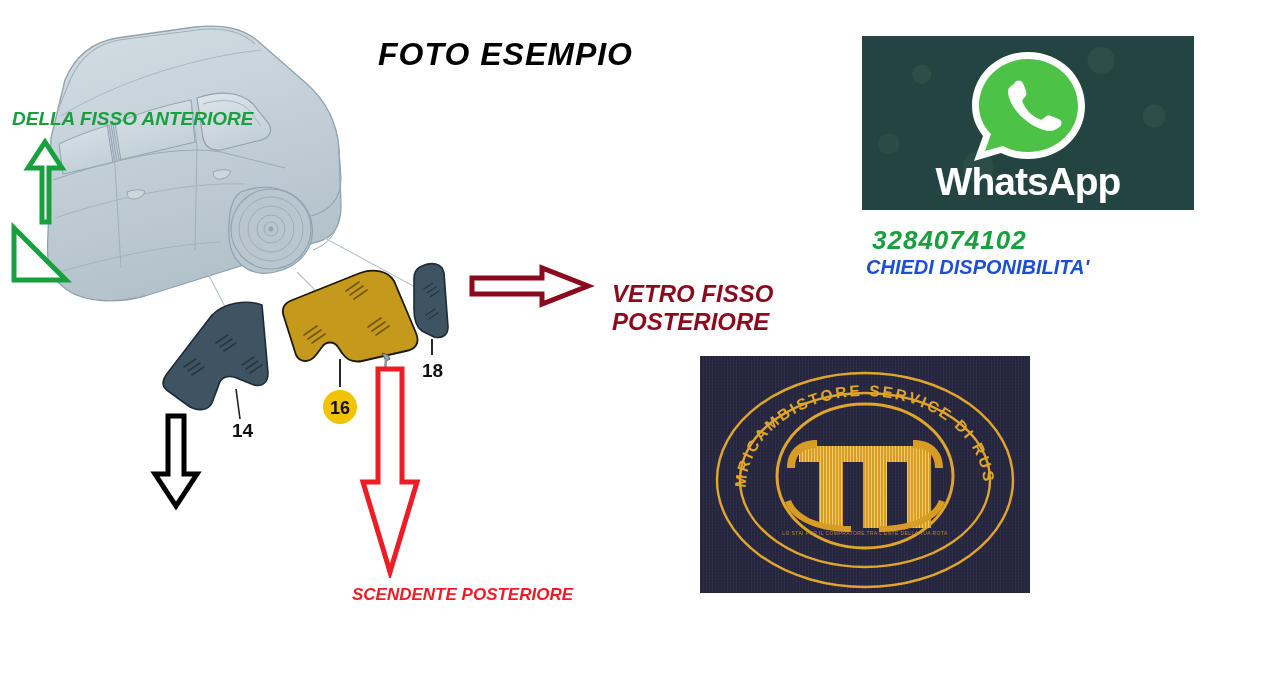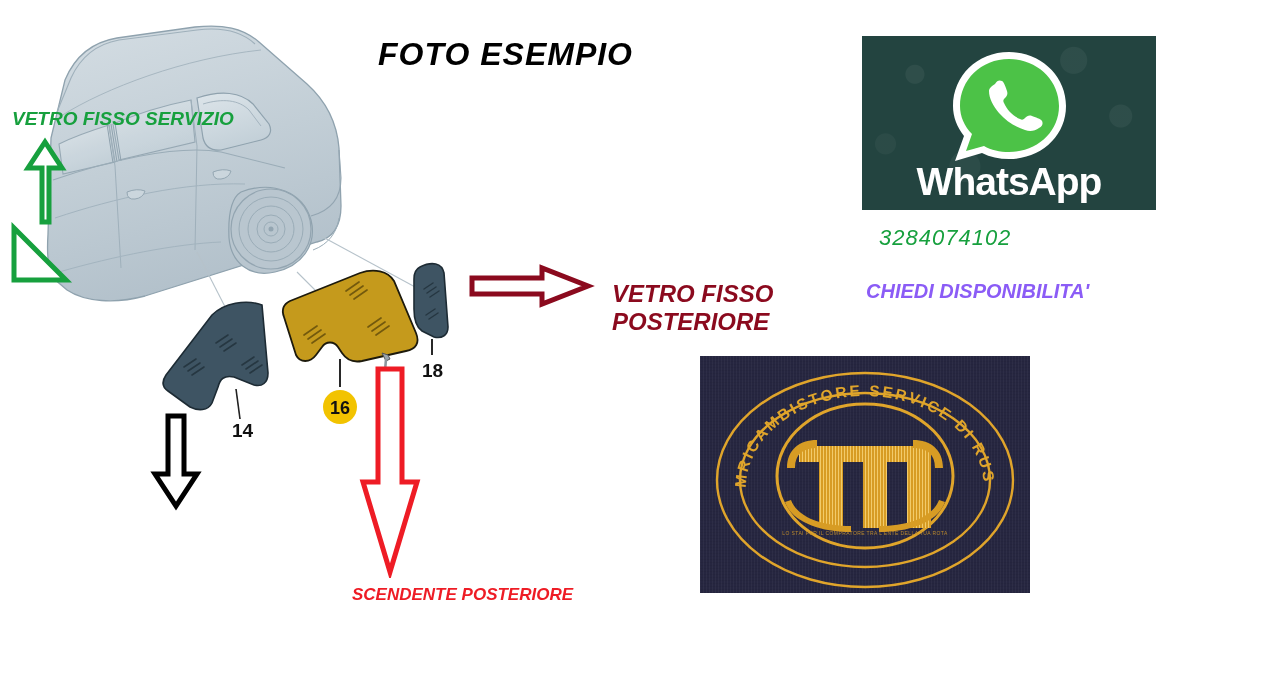--- a/index.html
+++ b/index.html
@@ -29,38 +29,39 @@
     font-weight:bold;font-style:italic;white-space:nowrap;
     font-family:"Liberation Sans", sans-serif;
   }
   #lbl-vfa{left:12px;top:108px;font-size:19px;color:#17A03E;}
   #lbl-vfp{left:612px;top:280px;font-size:24px;color:#8B0A1E;line-height:28px;}
   #lbl-sa{left:78px;top:508px;font-size:21px;color:#000;}
   #lbl-sp{left:352px;top:585px;font-size:17px;color:#EE1C25;}
 
   
   #phone{
-    left:872px;top:225px;font-size:22px;font-weight:normal;font-style:italic;
-    color:#17A03E;letter-spacing:1px;white-space:nowrap;margin-left:7px;
-  }
-  #ask1{left:866px;top:280px;font-size:20px;font-weight:bold;font-style:italic;color:#8b5cf6;white-space:nowrap;}
+    left:872px;top:225px;font-size:26px;font-weight:bold;font-style:italic;
+    color:#17A03E;letter-spacing:1px;white-space:nowrap;
+  }
+  #ask1{left:866px;top:256px;font-size:20px;font-weight:bold;font-style:italic;color:#1d4ed8;white-space:nowrap;}
   #ask2{left:866px;top:300px;font-size:20px;font-weight:bold;font-style:italic;color:#17A03E;white-space:nowrap;}
 
   
   #wa{
     left:862px;top:36px;width:294px;height:174px;
     background:
       radial-gradient(circle at 18% 22%, rgba(255,255,255,.055) 0 9px, transparent 10px),
       radial-gradient(circle at 72% 14%, rgba(255,255,255,.05) 0 13px, transparent 14px),
       radial-gradient(circle at 88% 46%, rgba(255,255,255,.05) 0 11px, transparent 12px),
       radial-gradient(circle at 35% 75%, rgba(255,255,255,.045) 0 15px, transparent 16px),
       radial-gradient(circle at 60% 58%, rgba(255,255,255,.04) 0 7px, transparent 8px),
       radial-gradient(circle at 8% 62%, rgba(255,255,255,.04) 0 10px, transparent 11px),
       #234440;
     overflow:hidden;
+    padding-left:38px;
   }
   #wa-logo{position:absolute;left:50%;top:10px;transform:translateX(-50%);}
   #wa-word{
     position:absolute;left:50%;bottom:6px;transform:translateX(-50%);
     color:#fff;font-size:39px;font-weight:bold;letter-spacing:-1px;
     font-family:"Liberation Sans", sans-serif;white-space:nowrap;
   }
 
   
   #shop{
@@ -188,21 +189,21 @@
         <path d="M274,34 l9,-6 M277,38 l9,-6 M280,42 l9,-6"></path>
         <path d="M276,60 l9,-6 M279,64 l9,-6"></path>
       </g>
       <path d="M282,84 L282,100" stroke="#111" stroke-width="1.8" fill="none"></path>
       <text x="272" y="122" font-family="Liberation Sans, sans-serif" font-size="19" font-weight="bold" fill="#111">18</text>
     </svg>
   </div>
 
   <div class="abs" id="title">FOTO ESEMPIO</div>
 
-  <div class="abs lbl" id="lbl-vfa">VETRO FISSO SERVIZIO</div>
+  <div class="abs lbl" id="lbl-vfa">DELLA FISSO ANTERIORE</div>
 
   <div class="abs" style="left:16px;top:134px;width:60px;height:92px;">
     <svg width="60" height="92" viewBox="0 0 60 92">
       <path d="M26,88 L26,34 L12,34 L29,8 L46,34 L33,34 L33,88 Z" fill="#ffffff" stroke="#17A03E" stroke-width="5" stroke-linejoin="miter"></path>
     </svg>
   </div>
 
   <div class="abs" style="left:8px;top:222px;width:66px;height:66px;">
     <svg width="66" height="66" viewBox="0 0 66 66">
       <path d="M6,6 L6,58 L58,58 Z" fill="#ffffff" stroke="#17A03E" stroke-width="5" stroke-linejoin="miter"></path>

